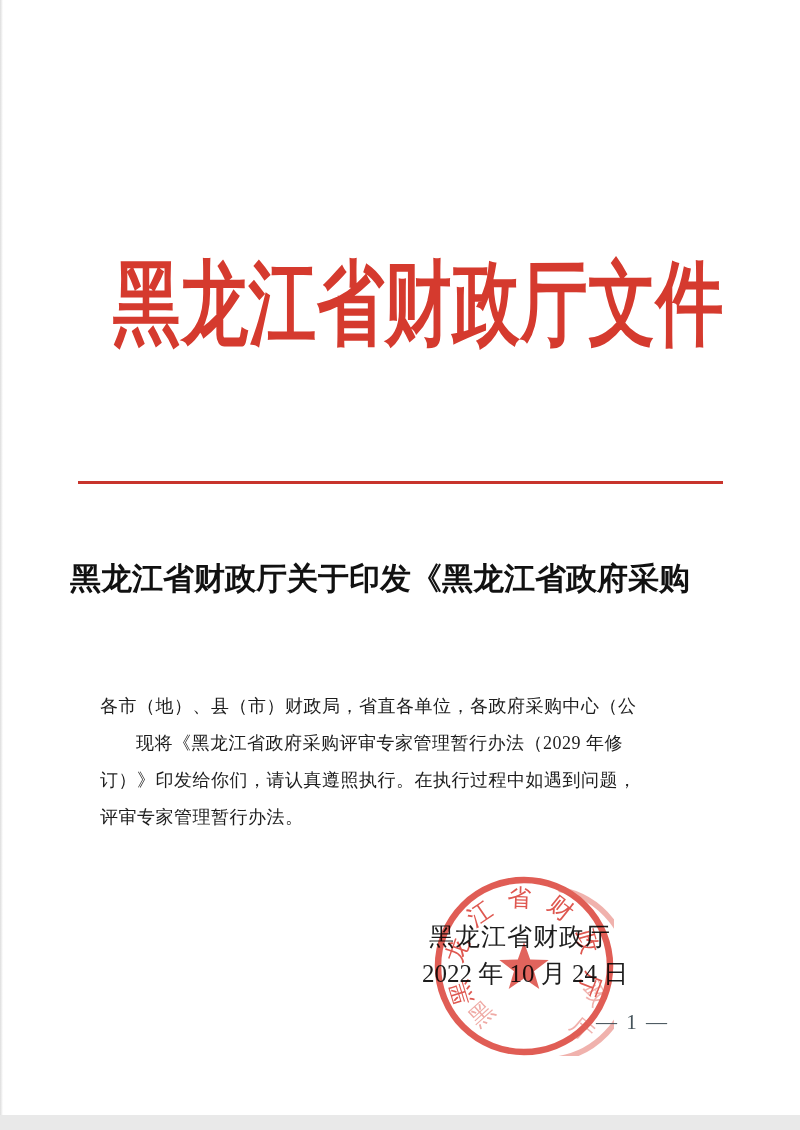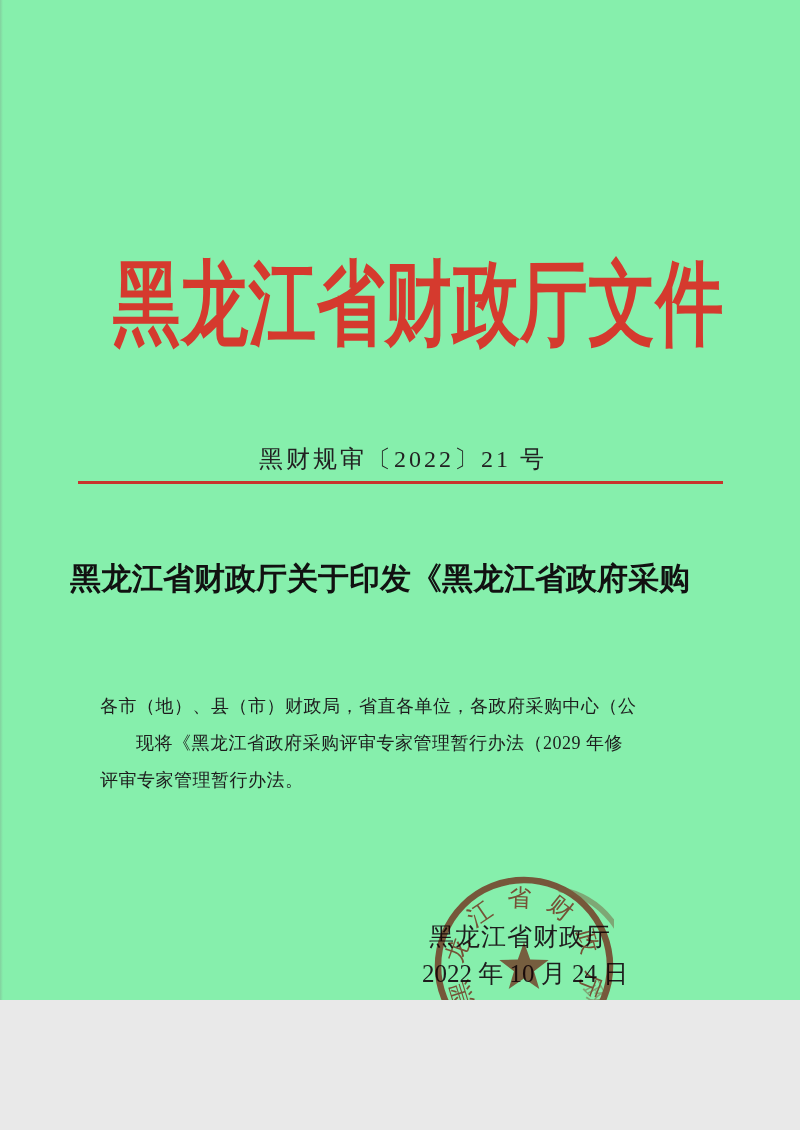--- a/index.html
+++ b/index.html
@@ -1,20 +1,20 @@
 <!DOCTYPE html>
 <html><head>
 <meta charset="utf-8">
 <style>
   html,body{margin:0;padding:0;background:#e9e9e9;}
   .page{
     position:relative;
-    width:800px;height:1000px;
+    width:800px;height:1115px;
     margin:0 auto;
-    background:#86efac;
+    background:#ffffff;
     overflow:hidden;
     font-family:"Liberation Serif","DejaVu Serif",serif;
     color:#1f1f1f;
     text-decoration:underline;
   }
   .scan-edge-left{
     position:absolute;left:0;top:0;width:3px;height:1130px;
     background:linear-gradient(to right, rgba(120,120,120,.25), rgba(120,120,120,0));
   }
   
@@ -90,31 +90,31 @@
 </head>
 <body>
 
 <div class="page">
   <div class="scan-edge-left"></div>
 
   <div class="red-title-wrap">
     <span class="red-title-inner">黑龙江省财政厅文件</span>
   </div>
 
-  <div class="doc-number">黑财规审〔2022〕21 号</div>
 
   <div class="red-rule"></div>
 
   <div class="notice-title">
     <div>黑龙江省财政厅关于印发《黑龙江省政府采购</div>
   </div>
 
   <div class="body-block">
     <div class="body-line">各市（地）、县（市）财政局，省直各单位，各政府采购中心（公</div>
     <div class="body-line indent">现将《黑龙江省政府采购评审专家管理暂行办法（2029 年修</div>
+    <div class="body-line">订）》印发给你们，请认真遵照执行。在执行过程中如遇到问题，</div>
     <div class="body-line">评审专家管理暂行办法。</div>
   </div>
 
   <div class="signature-name">黑龙江省财政厅</div>
 
   <div class="signature-date">2022 年 10 月 24 日</div>
 
   <svg class="seal" viewBox="0 0 180 180" xmlns="http://www.w3.org/2000/svg">
     <defs>
       <path id="sealArc" d="M 44 128.6 A 60 60 0 1 1 128.6 136" fill="none"></path>

